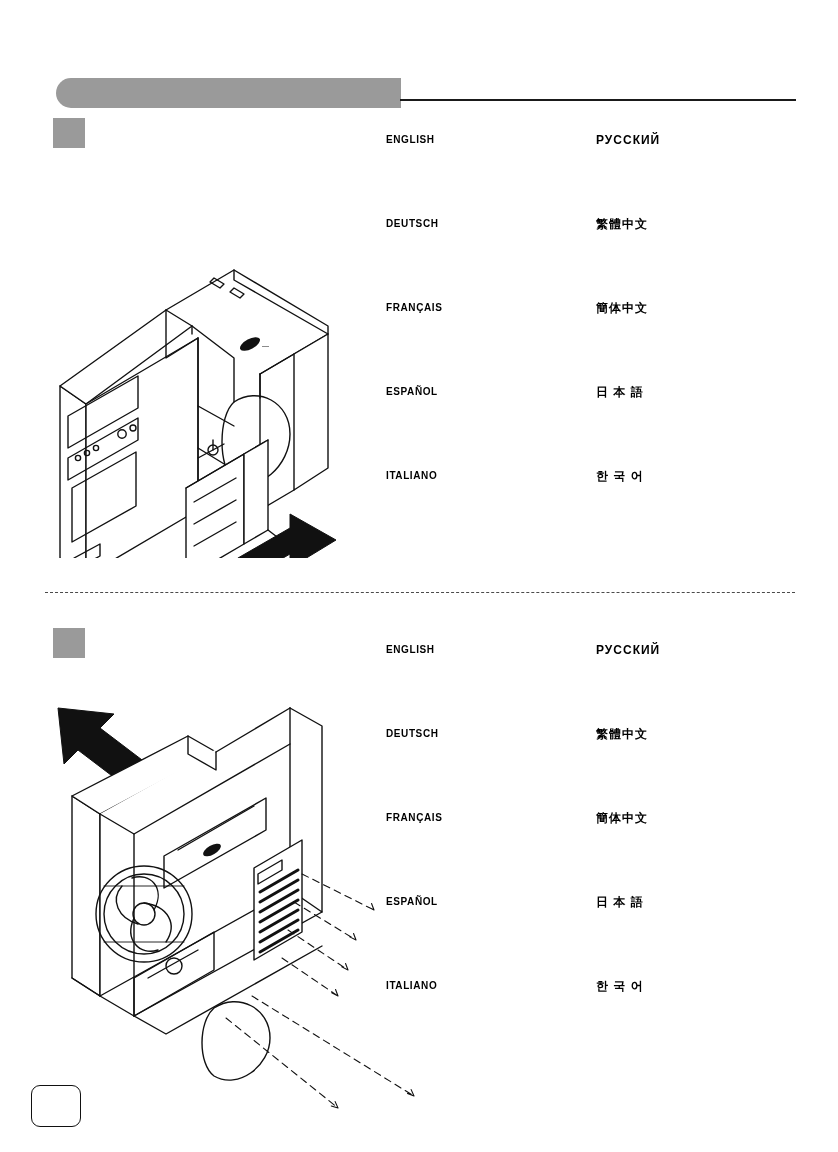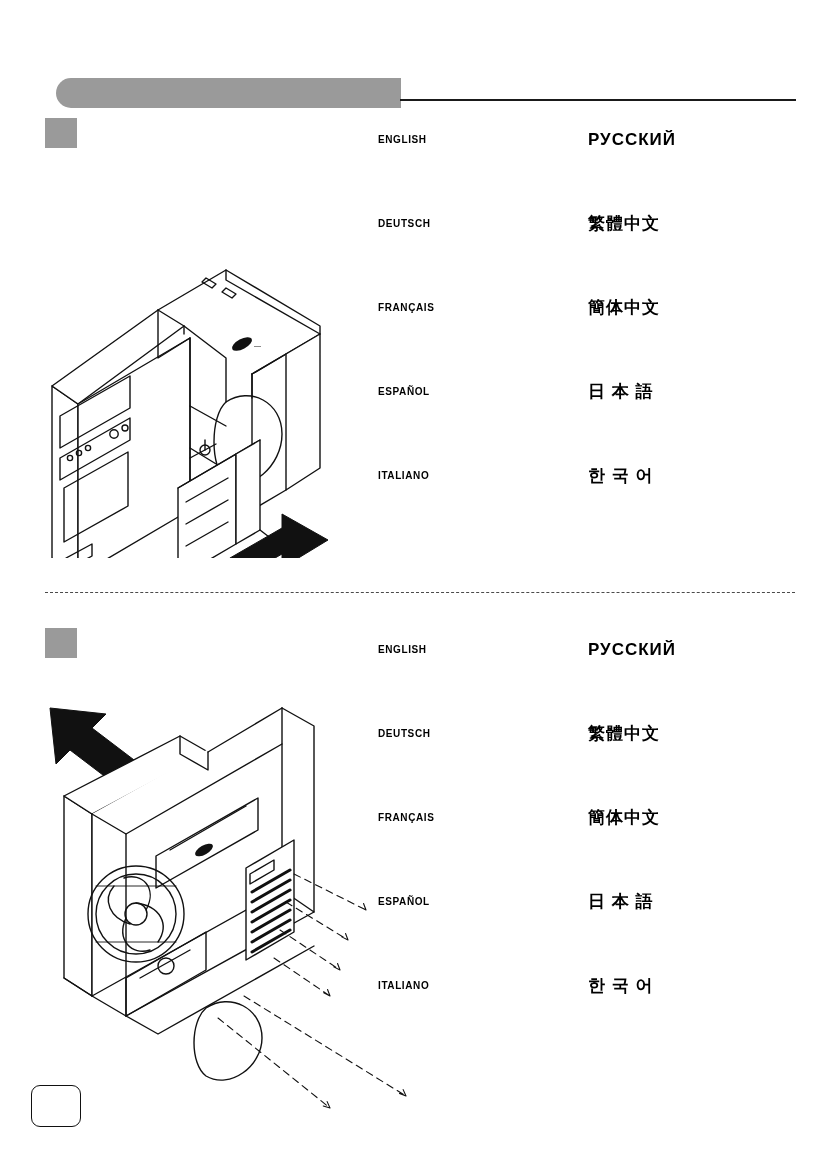--- a/index.html
+++ b/index.html
@@ -38,21 +38,21 @@
     left: 400px;
     top: 61px;
     width: 396px;
     height: 2px;
     background: #1a1a1a;
   }
 
   
   .step-block {
     position: absolute;
-    left: 0;
+    left: 8px;
     width: 683px;
   }
   #step-1 { top: 118px;  height: 440px; }
   #step-2 { top: 628px;  height: 470px; }
 
   .step-badge {
     position: absolute;
     left: 45px;
     top: 0px;
     width: 32px;
@@ -72,21 +72,21 @@
   .lang-item {
     height: 84px;
     font-size: 10px;
     font-weight: bold;
     letter-spacing: 0.6px;
     color: #000;
     line-height: 12px;
   }
   .lang-item.cjk {
     font-weight: bold;
-    font-size: 17px;
+    font-size: 12px;
     letter-spacing: 1px;
   }
 
   
   .divider {
     position: absolute;
     left: 45px;
     top: 592px;
     width: 750px;
     height: 0;

